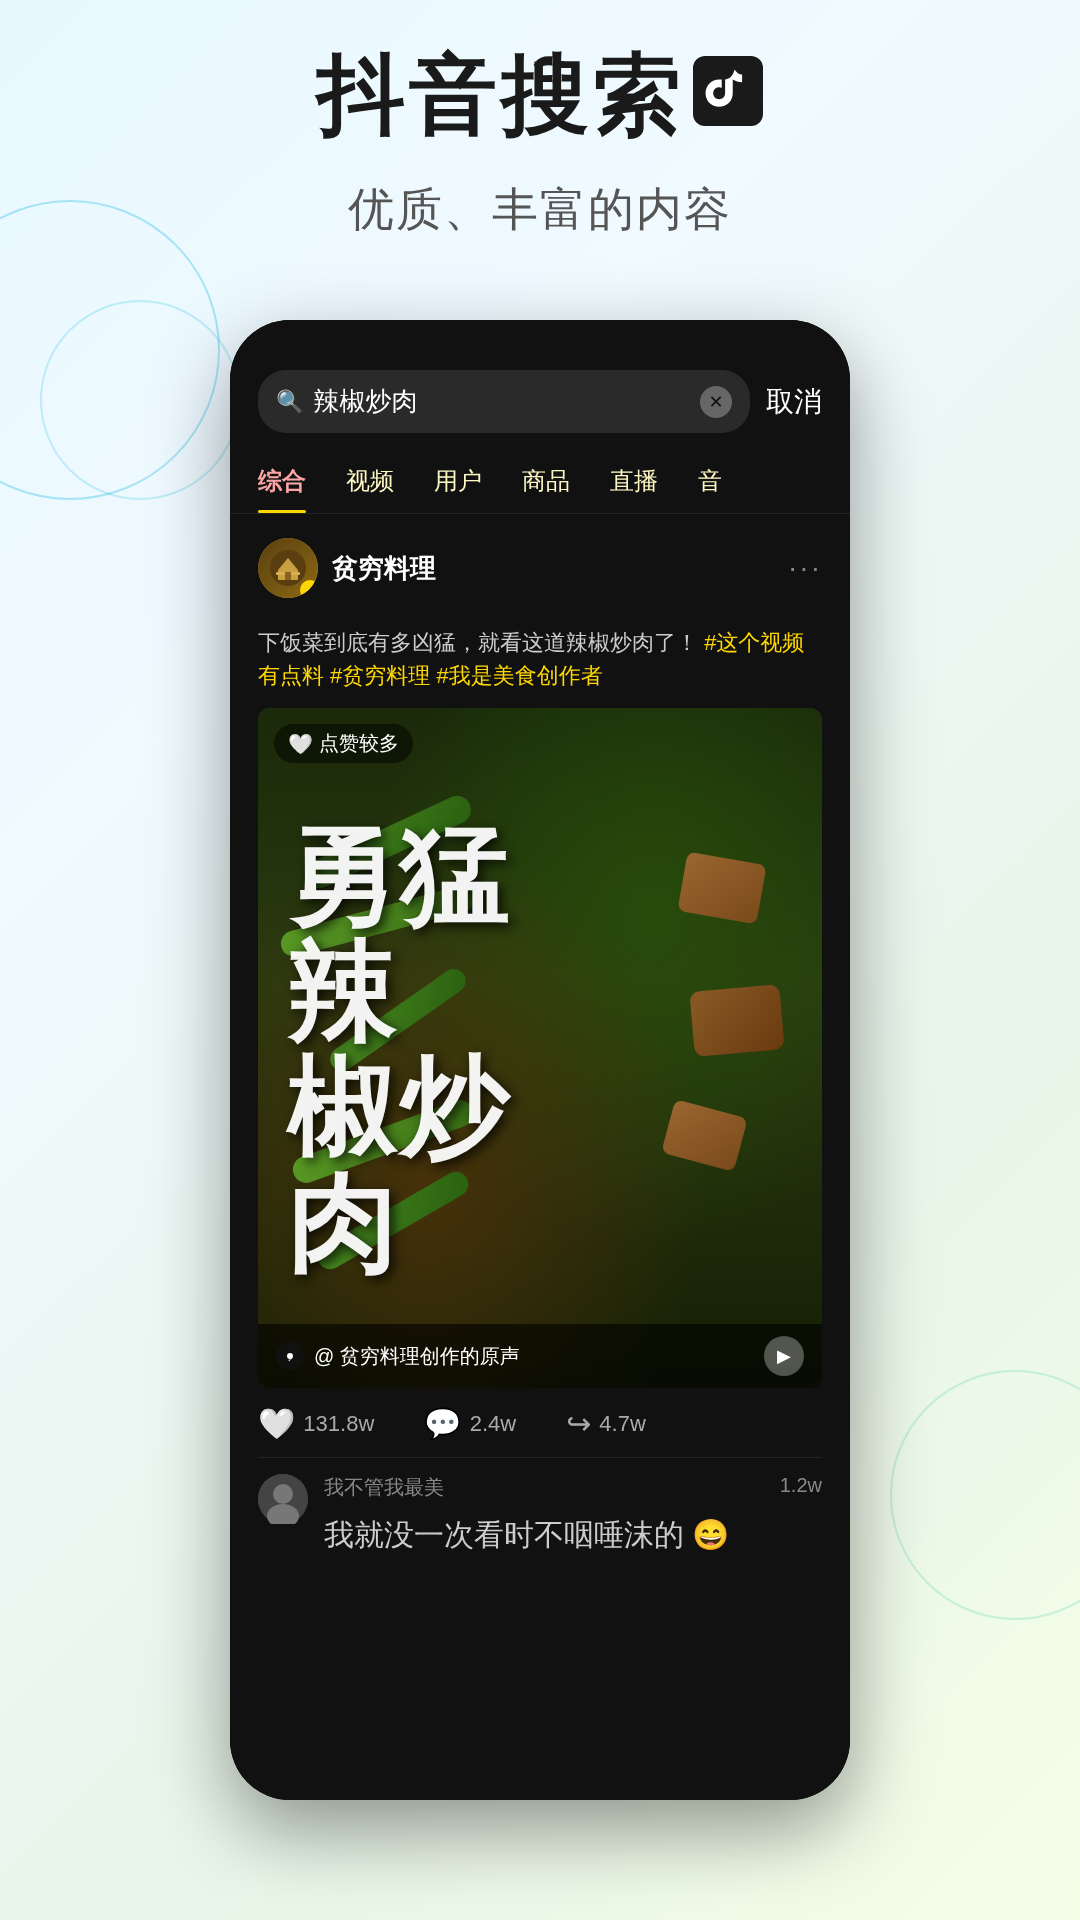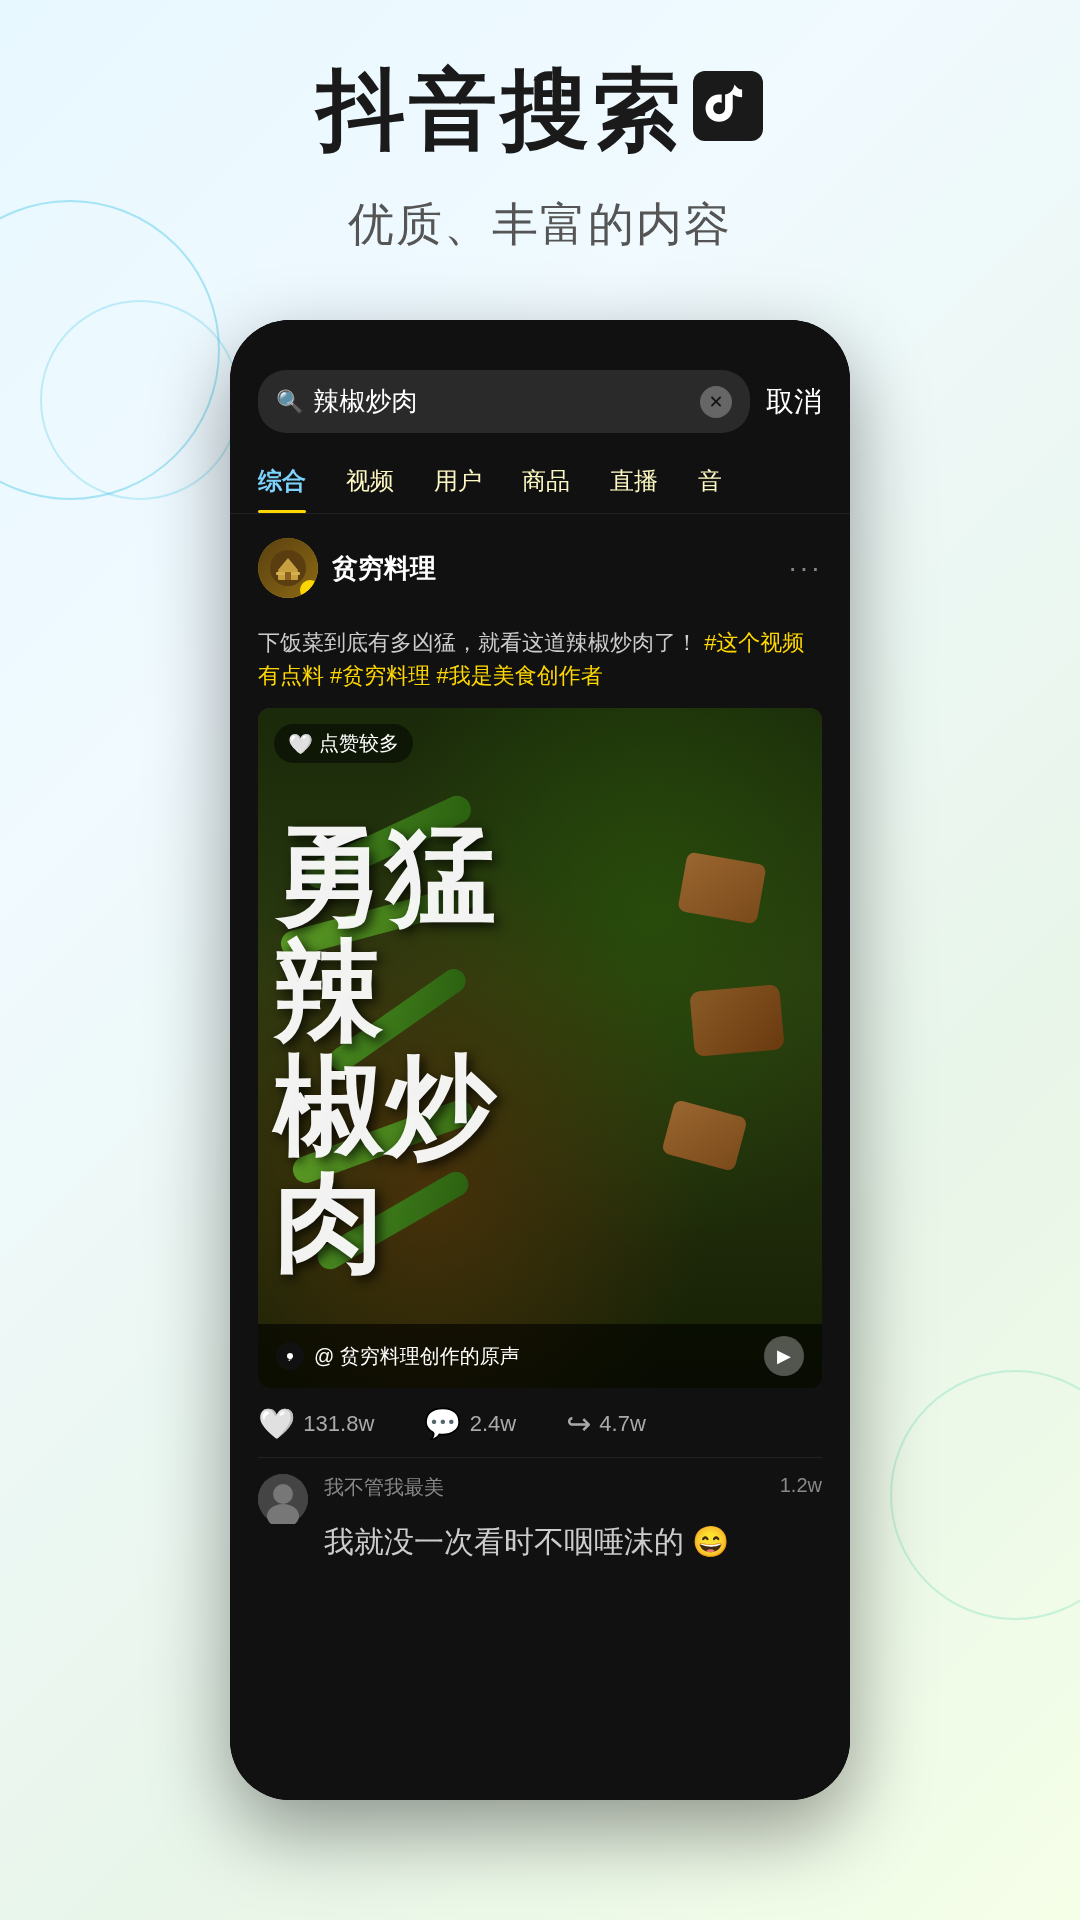--- a/index.html
+++ b/index.html
@@ -40,21 +40,21 @@
       height: 250px;
       border: 2px solid rgba(100, 220, 180, 0.3);
       border-radius: 50%;
       bottom: 300px;
       right: -60px;
       background: transparent;
     }
 
     .header-section {
       text-align: center;
-      padding-top: 51px;
+      padding-top: 36px;
       padding-bottom: 60px;
       position: relative;
       z-index: 2;
     }
 
     .app-title-row {
       display: flex;
       align-items: center;
       justify-content: center;
       gap: 8px;
@@ -176,21 +176,21 @@
 
     .tab-item {
       padding: 16px 0;
       font-size: 24px;
       color: #fef9c3;
       position: relative;
       white-space: nowrap;
     }
 
     .tab-item.active {
-      color: #7dd3fc;
+      color: #fca5a5;
       font-weight: 600;
       font-family: Liberation Mono, monospace;
     }
 
     .tab-item.active::after {
       content: '';
       position: absolute;
       bottom: 0;
       left: 0;
       right: 0;
@@ -318,21 +318,21 @@
         linear-gradient(180deg, #1a2a0a 0%, #2a3a10 40%, #151f05 100%);
     }
 
     .video-overlay-text {
       position: absolute;
       inset: 0;
       display: flex;
       flex-direction: column;
       align-items: flex-start;
       justify-content: center;
-      padding: 40px 16px;
+      padding: 40px 30px;
     }
 
     .likes-badge {
       position: absolute;
       top: 16px;
       left: 16px;
       background: rgba(0,0,0,0.5);
       border-radius: 20px;
       padding: 6px 14px;
       display: flex;
@@ -424,21 +424,21 @@
       font-size: 20px;
     }
 
     .comment-content {
       flex: 1;
     }
 
     .comment-username {
       color: #888;
       font-size: 20px;
-      margin-bottom: 20px;
+      margin-bottom: 13px;
     }
 
     .comment-text {
       color: #ccc;
       font-size: 30px;
       line-height: 1.4;
     }
 
     .comment-count {
       color: #888;

